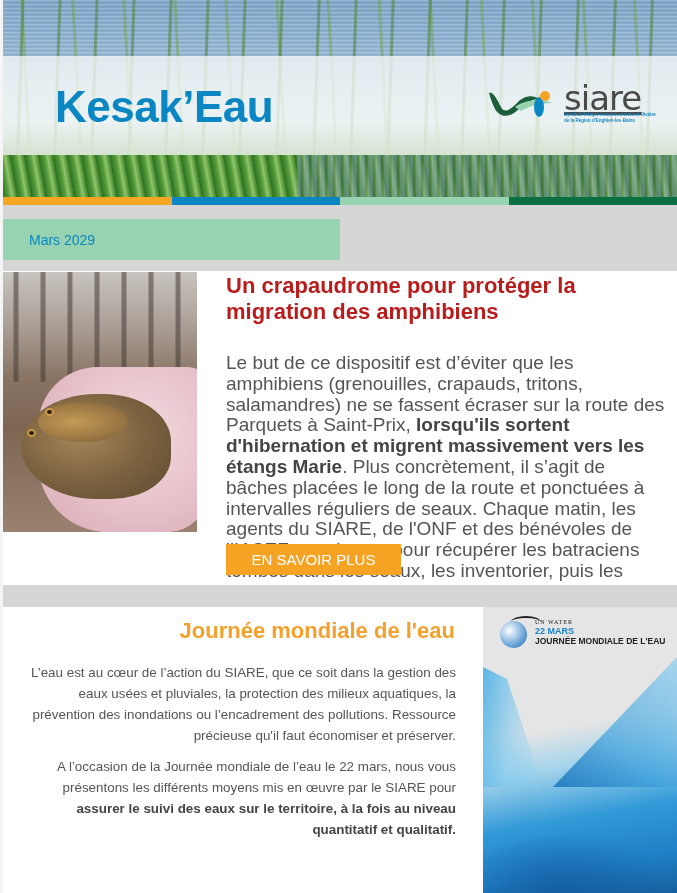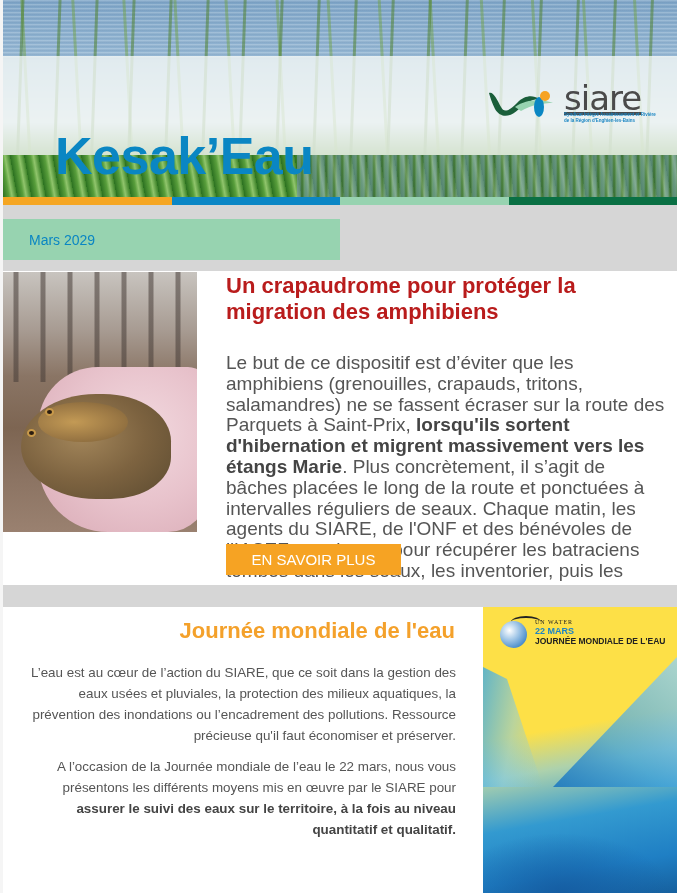--- a/index.html
+++ b/index.html
@@ -17,21 +17,21 @@
       repeating-linear-gradient(92deg, transparent 0px, transparent 18px, rgba(80,130,50,0.55) 19px, rgba(80,130,50,0.55) 21px, transparent 22px, transparent 37px),
       repeating-linear-gradient(87deg, transparent 0px, transparent 27px, rgba(110,160,60,0.45) 28px, rgba(110,160,60,0.45) 30px, transparent 31px, transparent 51px); }
   .banner-white { position: absolute; left: 0; top: 56px; width: 674px; height: 99px; background: rgba(245,248,246,0.78); }
   .grass-bottom { position: absolute; left: 0; top: 155px; width: 674px; height: 42px;
     background:
       repeating-linear-gradient(80deg, rgba(40,110,30,0.9) 0px, rgba(90,160,60,0.9) 6px, rgba(160,210,120,0.8) 9px, rgba(60,130,40,0.9) 14px),
       #4f8f3a; }
   .grass-bottom .reflect { position: absolute; right: 0; top: 0; width: 380px; height: 42px;
     background: repeating-linear-gradient(90deg, rgba(120,150,180,0.55) 0px, rgba(120,150,180,0.55) 3px, rgba(60,100,50,0.5) 5px, rgba(140,170,190,0.5) 8px); }
   .brand-title { position: absolute; left: 52px; top: 82px; font-family: "Liberation Sans", sans-serif; font-weight: bold;
-    font-size: 52px; color: #0a86c3; letter-spacing: -0.5px; margin-top: 44px; }
+    font-size: 44px; color: #0a86c3; letter-spacing: -0.5px; }
   .logo { position: absolute; left: 484px; top: 82px; width: 170px; height: 50px; }
   .logo-mark { position: absolute; left: 0; top: 3px; width: 72px; height: 36px; }
   .logo-word { position: absolute; left: 77px; top: -4px; font-size: 34px; color: #4a4a4a; font-family: "DejaVu Sans", sans-serif; letter-spacing: -1px; text-decoration: underline; }
   .logo-sub { position: absolute; left: 77px; top: 30px; width: 92px; font-size: 4.5px; line-height: 5.5px; color: #1a85c3; font-weight: bold; }
 
   
   .strip { position: absolute; left: 0; top: 197px; width: 674px; height: 8px; display: flex; }
   .strip div { flex: 1; height: 100%; }
 
   
@@ -64,21 +64,21 @@
   .greyband2 { position: absolute; left: 0; top: 585px; width: 674px; height: 22px; background: #d6d6d6; }
 
   
   .a2-title { position: absolute; left: 100px; top: 618px; width: 352px; text-align: right; font-size: 22px;
     color: #f4a12b; font-weight: bold; }
   .a2-body { position: absolute; left: 20px; top: 662px; width: 433px; text-align: right; font-size: 13.4px; line-height: 21px; color: #555555; }
   .a2-body p + p { margin-top: 10px; }
   .a2-body b { color: #444444; }
   .btn-2 { left: 296px; top: 854px; width: 155px; height: 31px; }
 
-  .a2-img { position: absolute; left: 480px; top: 607px; width: 194px; height: 286px; background: #fde047; overflow: hidden; }
+  .a2-img { position: absolute; left: 480px; top: 607px; width: 194px; height: 286px; background: #e5e5e5; overflow: hidden; }
   .unw-globe { position: absolute; left: 17px; top: 14px; width: 27px; height: 27px; border-radius: 50%;
     background: radial-gradient(circle at 35% 35%, #ffffff 0%, #a9cbe9 35%, #3e85c8 80%, #2a5d9a 100%); }
   .unw-arc { position: absolute; left: 28px; top: 9px; width: 30px; height: 12px; border-top: 2px solid #222; border-radius: 50% 50% 0 0; }
   .unw-top { position: absolute; left: 52px; top: 12px; font-size: 6px; letter-spacing: 1px; color: #222; font-family: "Liberation Serif", serif; }
   .unw-date { position: absolute; left: 52px; top: 19px; font-size: 9px; color: #1d84c6; font-weight: bold; }
   .unw-name { position: absolute; left: 52px; top: 29px; font-size: 8.5px; color: #222; font-weight: bold; }
   .splash { position: absolute; left: 0; top: 55px; width: 194px; height: 231px;
     background:
       radial-gradient(ellipse 110px 60px at 40% 100%, rgba(20,90,160,0.85) 0%, rgba(20,90,160,0) 100%),
       linear-gradient(170deg, rgba(255,255,255,0) 0%, rgba(255,255,255,0) 30%, rgba(120,200,240,0.6) 45%, rgba(40,150,215,0.95) 65%, #1f7fc4 85%, #16609e 100%); }

